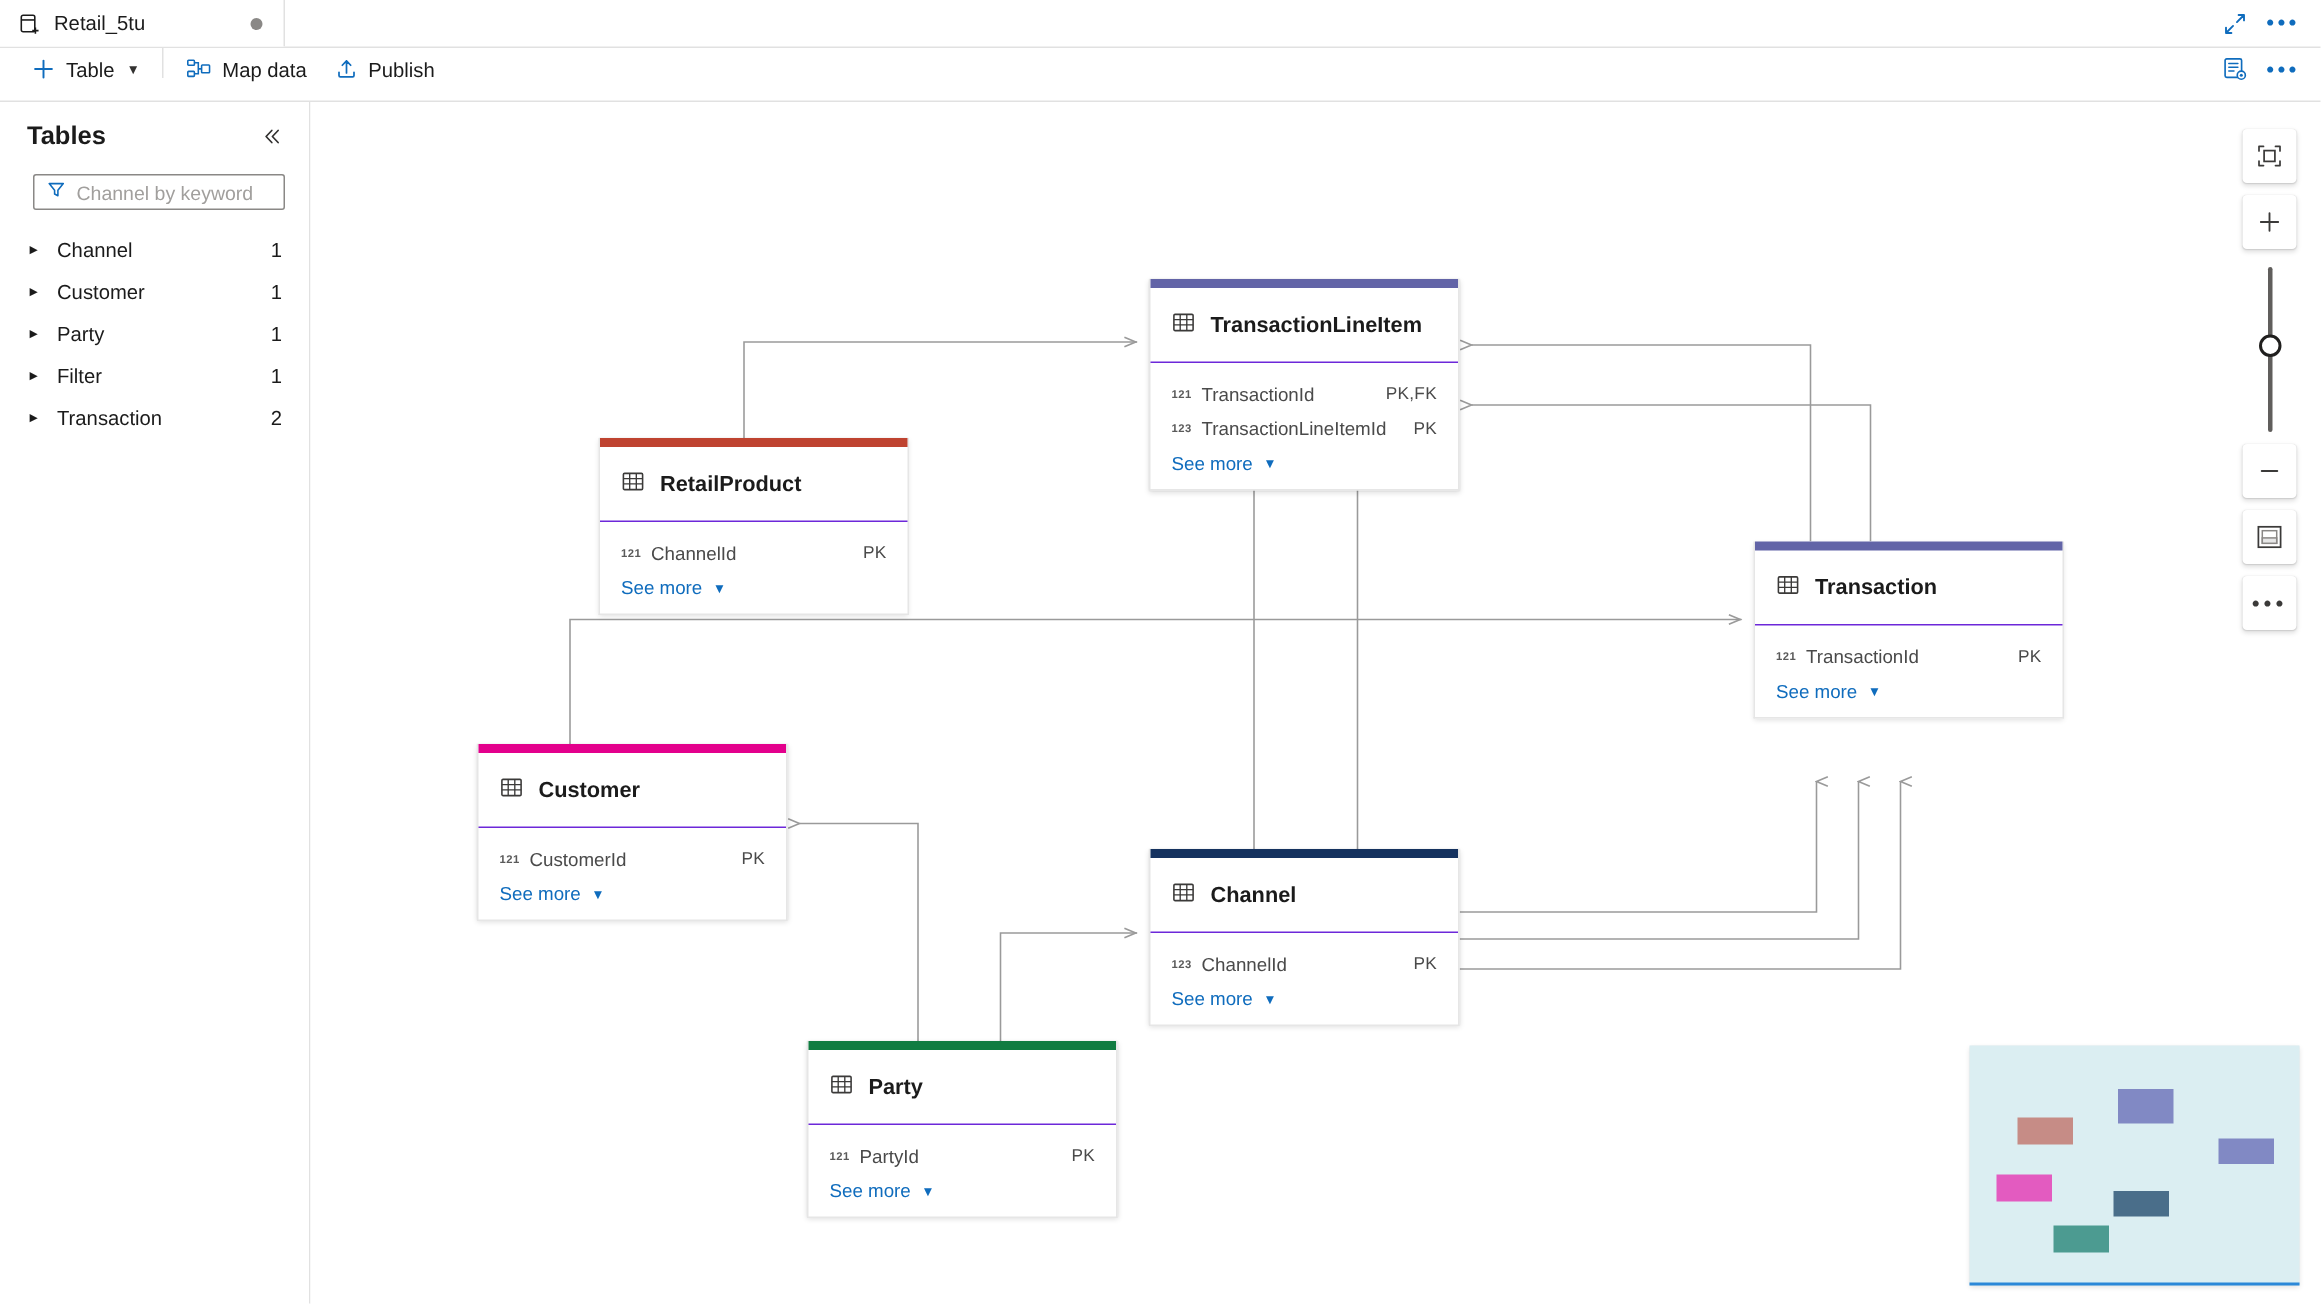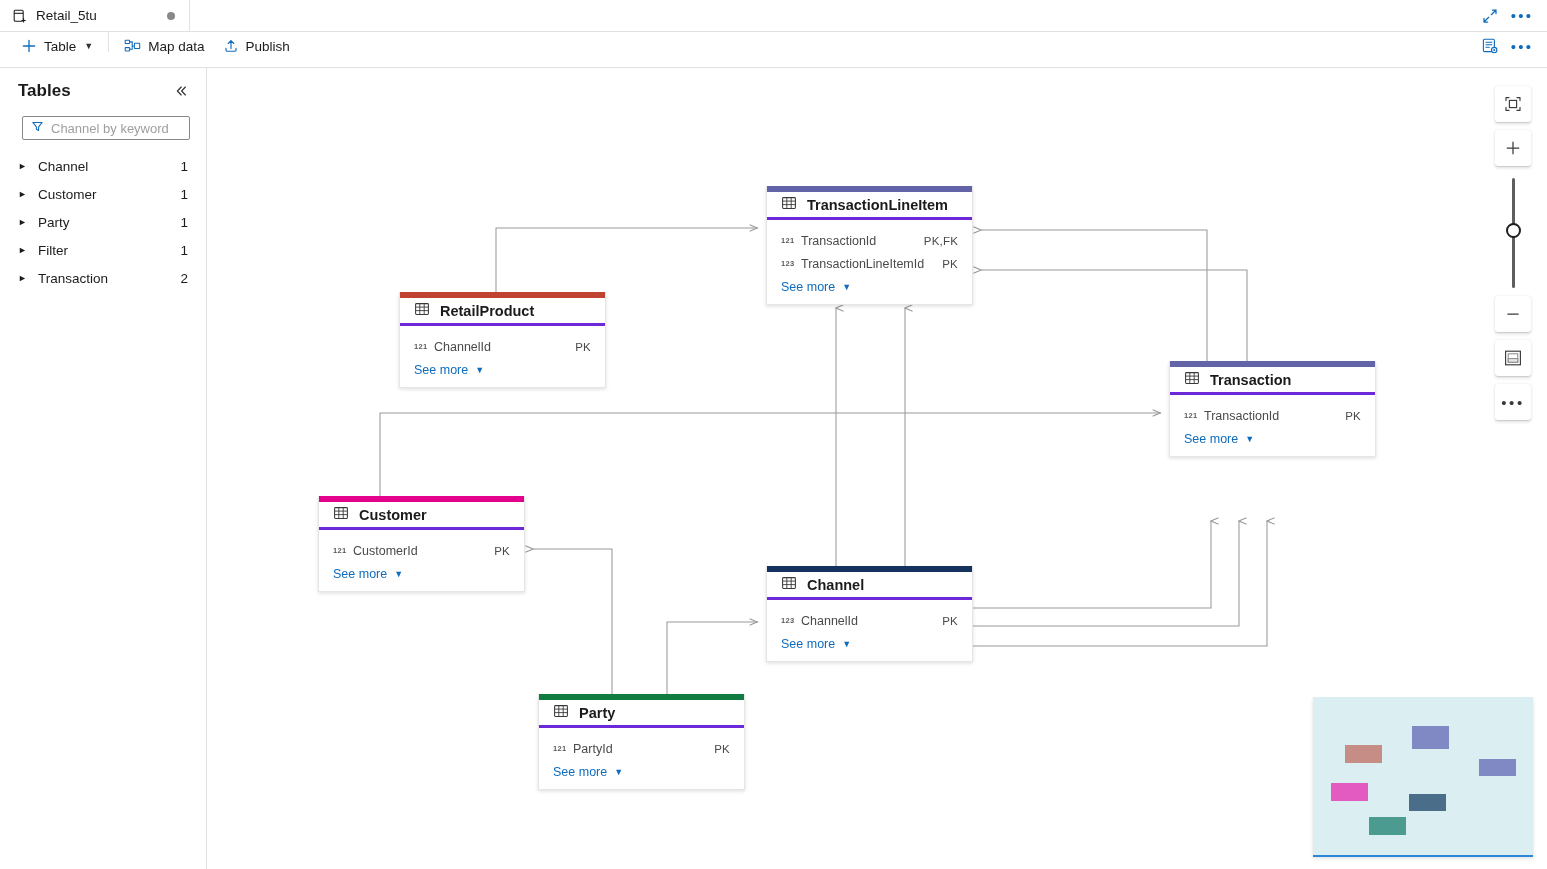--- a/index.html
+++ b/index.html
@@ -128,22 +128,22 @@
     position: absolute;
     background: #ffffff;
     border: 1px solid #e6e6e6;
     border-top: none;
     box-shadow: 0 1.6px 3.6px rgba(0,0,0,.13), 0 0.3px 0.9px rgba(0,0,0,.10);
     cursor: pointer;
   }
   .node-bar { height: 6px; width: 100%; }
   .node-head {
     display: flex; align-items: center; gap: 10px;
-    height: 28px; padding: 0 14px;
-    border-bottom: 3px solid #6d28d9;
+    height: 50px; padding: 0 14px;
+    border-bottom: 1px solid #6d28d9;
   }
   .node-title { font-size: 14.5px; font-weight: 600; color: #1b1b1b; white-space: nowrap; }
   .node-body { padding: 9px 0 6px 0; }
   .col-row {
     display: flex; align-items: center;
     height: 23px; padding: 0 14px;
     font-size: 12.5px; color: #4a4a4a;
   }
   .col-type {
     font-size: 7.5px; font-weight: 700; color: #5a5a5a;

